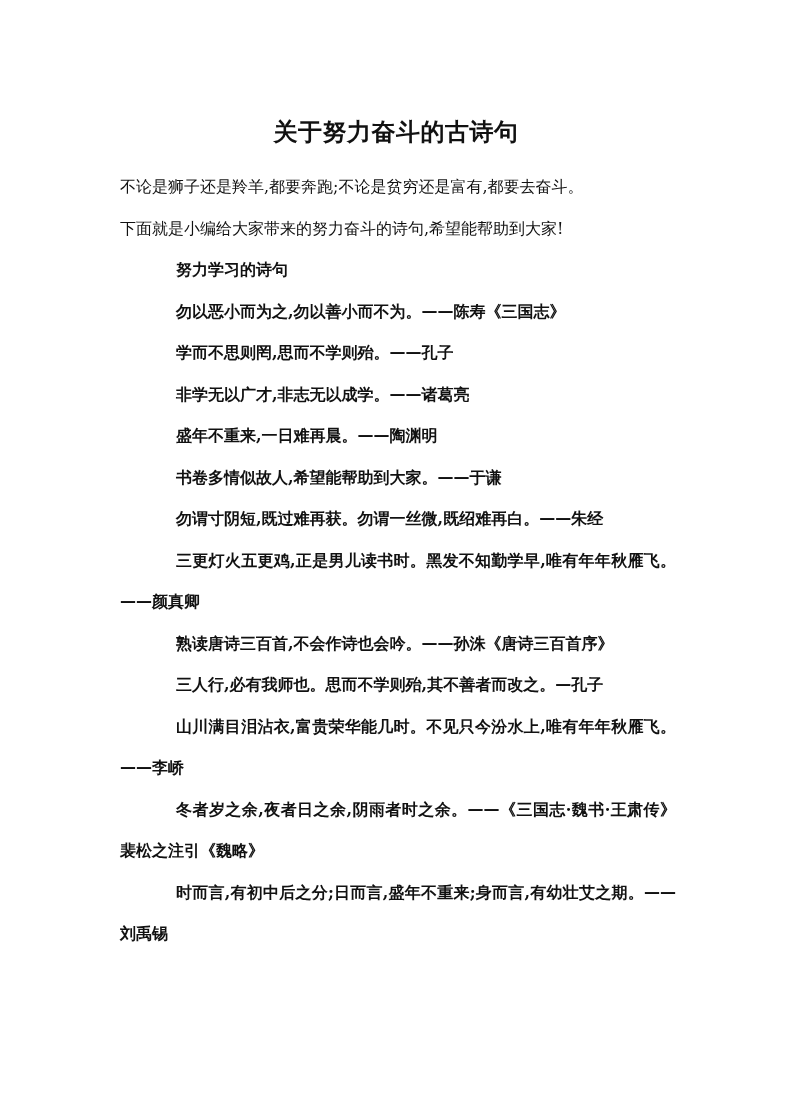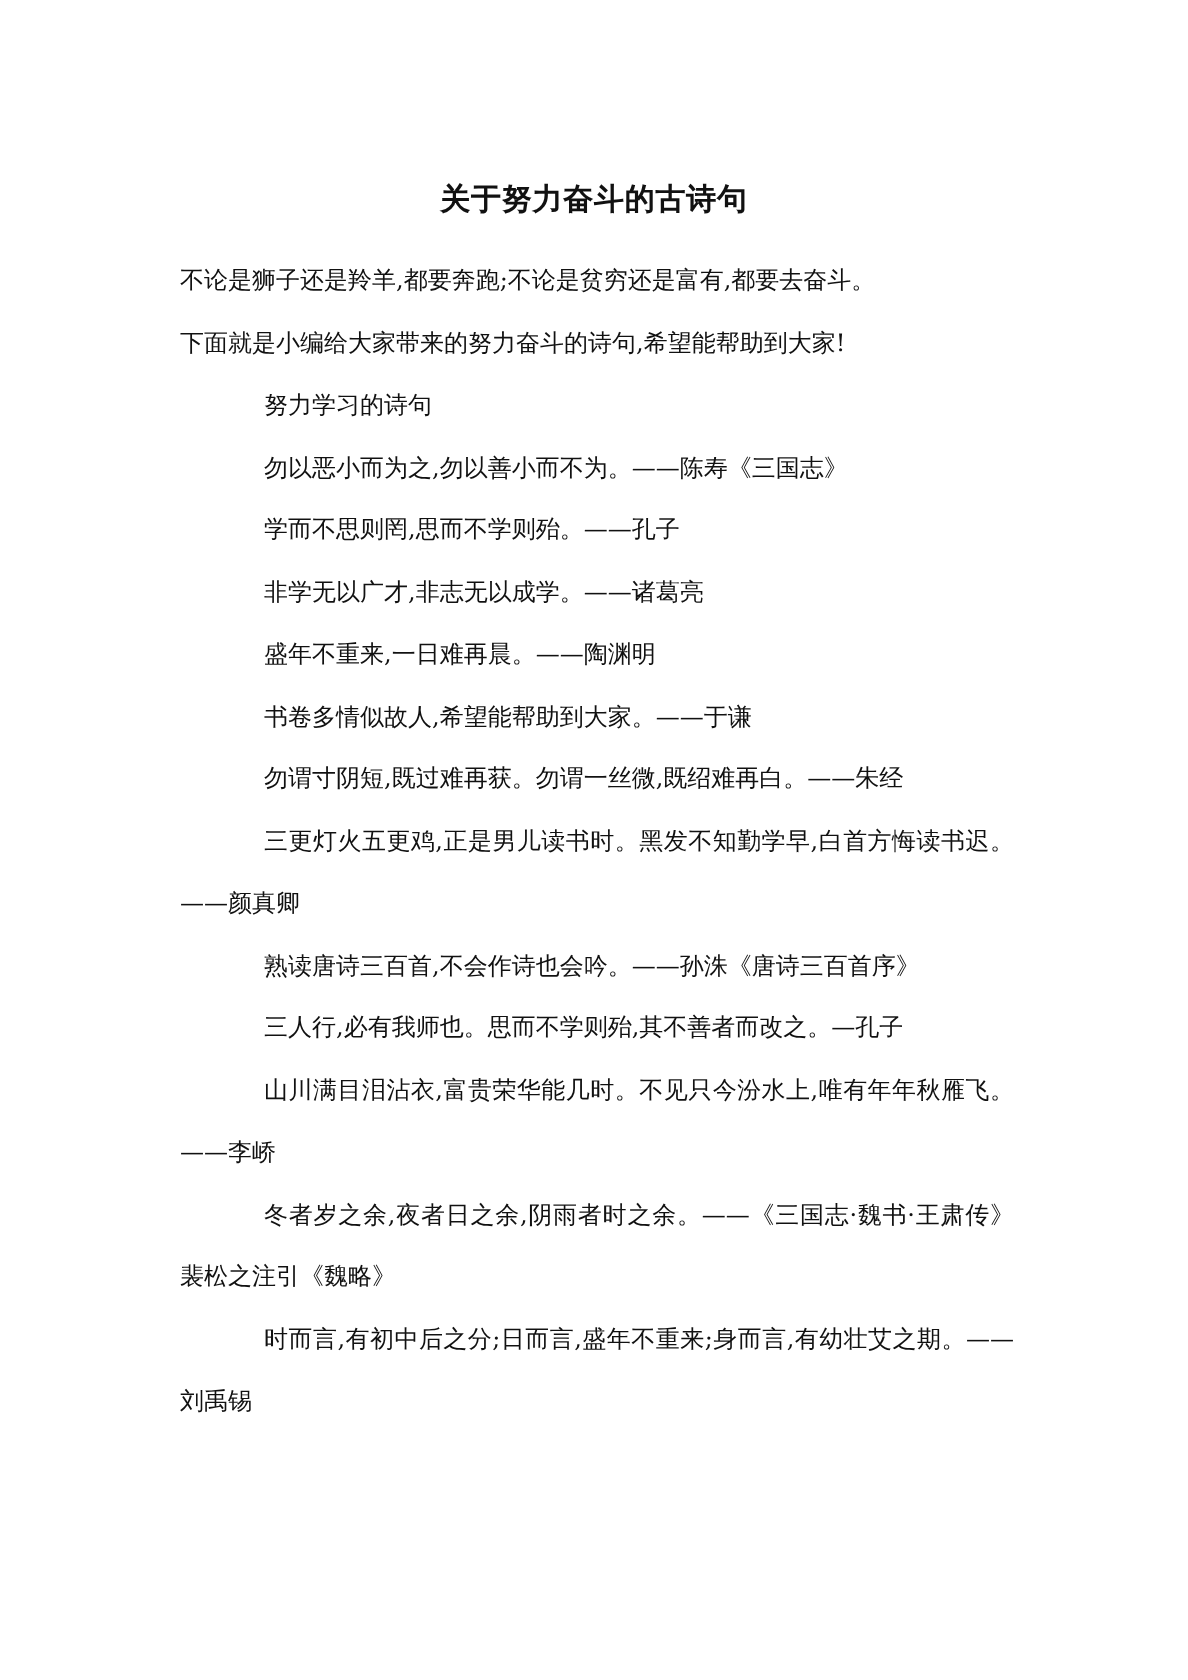--- a/index.html
+++ b/index.html
@@ -21,59 +21,60 @@
       top: 0;
       width: 792px;
       height: 1120px;
     }
     .title {
       position: absolute;
       top: 118px;
       left: 0;
       width: 792px;
       text-align: center;
-      font-size: 20px;
+      font-size: 24px;
       font-weight: bold;
       line-height: 28px;
       letter-spacing: 0.5px;
     }
     .body-text {
       position: absolute;
       left: 120px;
       top: 166px;
       width: 556px;
       font-size: 16px;
       line-height: 41.5px;
     }
     .para {
       margin: 0;
       padding: 0;
       text-align: justify;
       word-break: break-all;
     }
     .indent {
       text-indent: 56px;
+      font-weight: bold;
     }
   </style>
 </head>
 <body>
 
 <div class="page">
   <div class="title">关于努力奋斗的古诗句</div>
 
   <div class="body-text">
     <p class="para">不论是狮子还是羚羊,都要奔跑;不论是贫穷还是富有,都要去奋斗。</p>
     <p class="para">下面就是小编给大家带来的努力奋斗的诗句,希望能帮助到大家!</p>
     <p class="para indent">努力学习的诗句</p>
     <p class="para indent">勿以恶小而为之,勿以善小而不为。——陈寿《三国志》</p>
     <p class="para indent">学而不思则罔,思而不学则殆。——孔子</p>
     <p class="para indent">非学无以广才,非志无以成学。——诸葛亮</p>
     <p class="para indent">盛年不重来,一日难再晨。——陶渊明</p>
     <p class="para indent">书卷多情似故人,希望能帮助到大家。——于谦</p>
     <p class="para indent">勿谓寸阴短,既过难再获。勿谓一丝微,既绍难再白。——朱经</p>
-    <p class="para indent">三更灯火五更鸡,正是男儿读书时。黑发不知勤学早,白首方悔读书迟。——颜真卿</p>
+    <p class="para indent">三更灯火五更鸡,正是男儿读书时。黑发不知勤学早,唯有年年秋雁飞。——颜真卿</p>
     <p class="para indent">熟读唐诗三百首,不会作诗也会吟。——孙洙《唐诗三百首序》</p>
     <p class="para indent">三人行,必有我师也。思而不学则殆,其不善者而改之。—孔子</p>
     <p class="para indent">山川满目泪沾衣,富贵荣华能几时。不见只今汾水上,唯有年年秋雁飞。——李峤</p>
     <p class="para indent">冬者岁之余,夜者日之余,阴雨者时之余。——《三国志·魏书·王肃传》裴松之注引《魏略》</p>
     <p class="para indent">时而言,有初中后之分;日而言,盛年不重来;身而言,有幼壮艾之期。——刘禹锡</p>
   </div>
 </div>
 
 </body></html>

